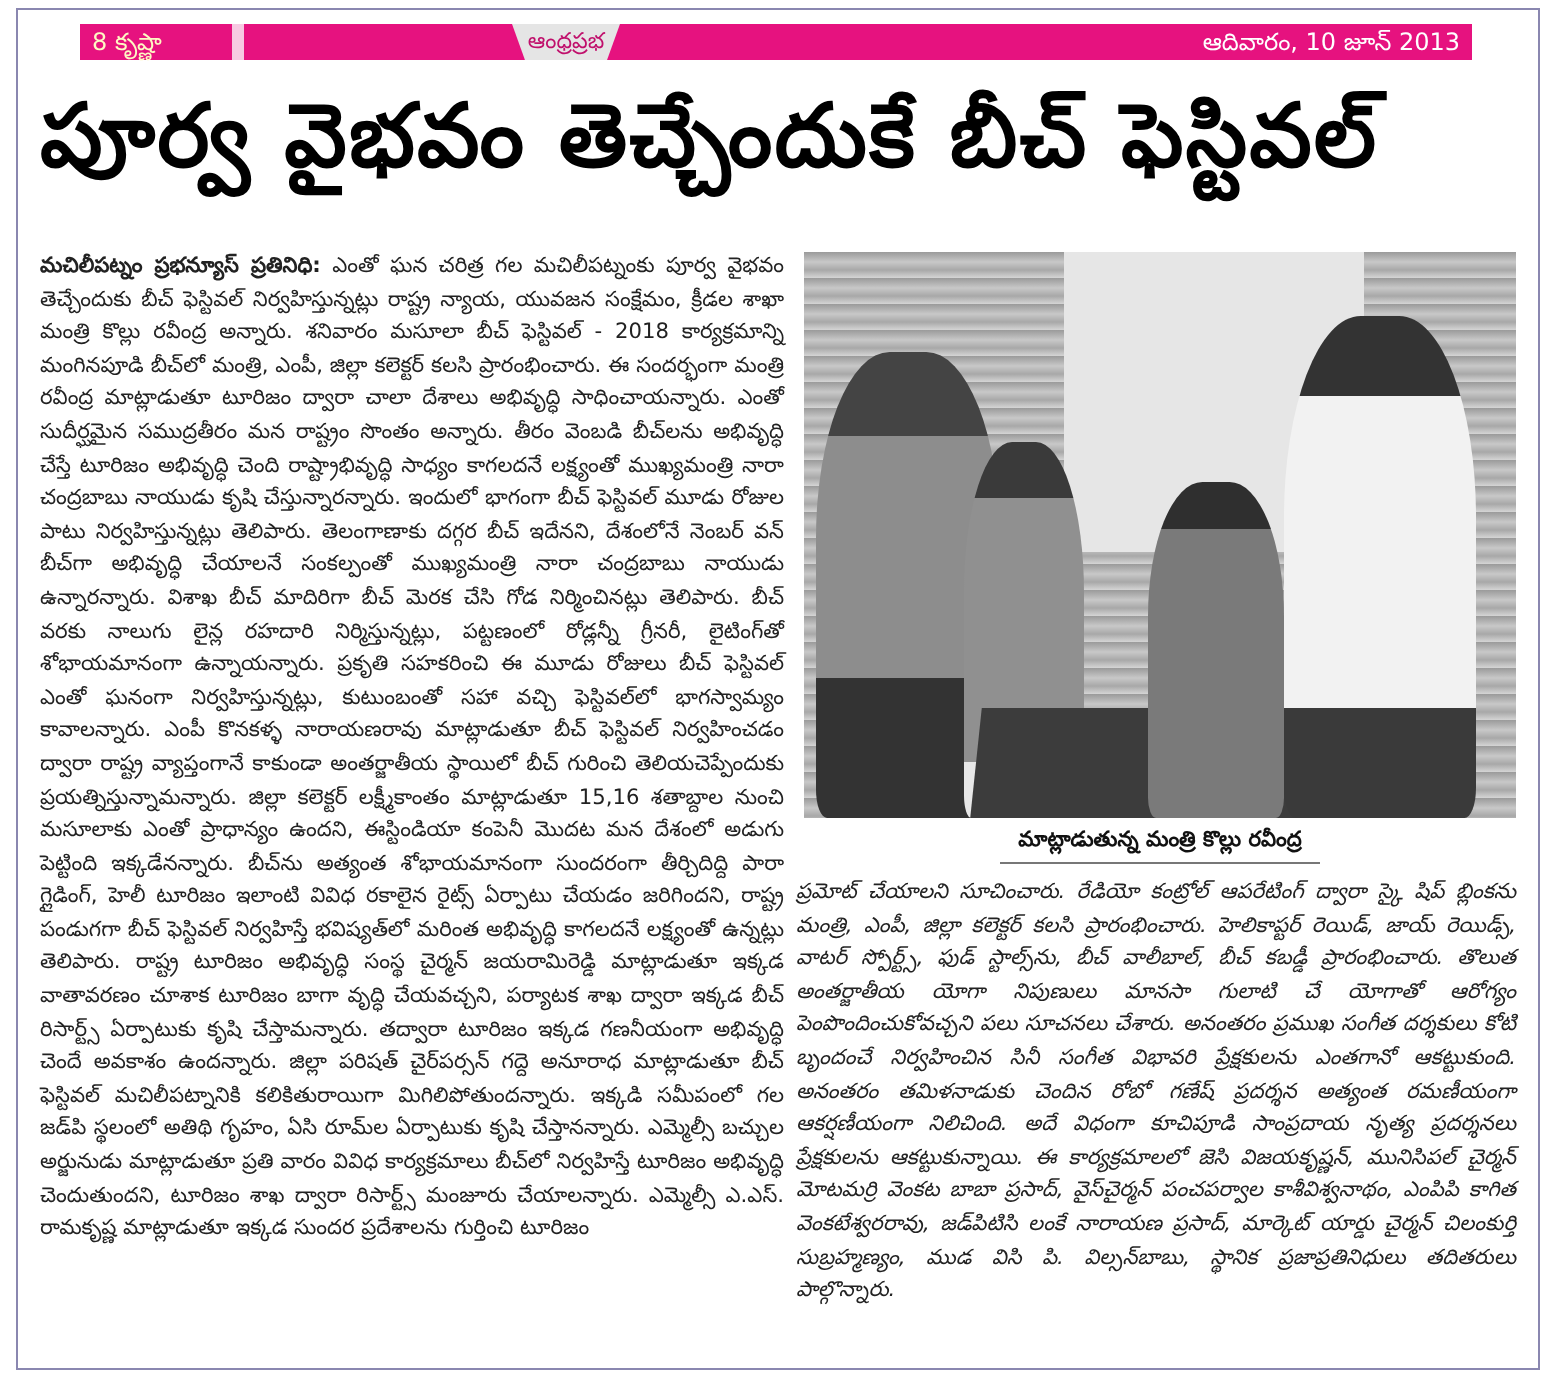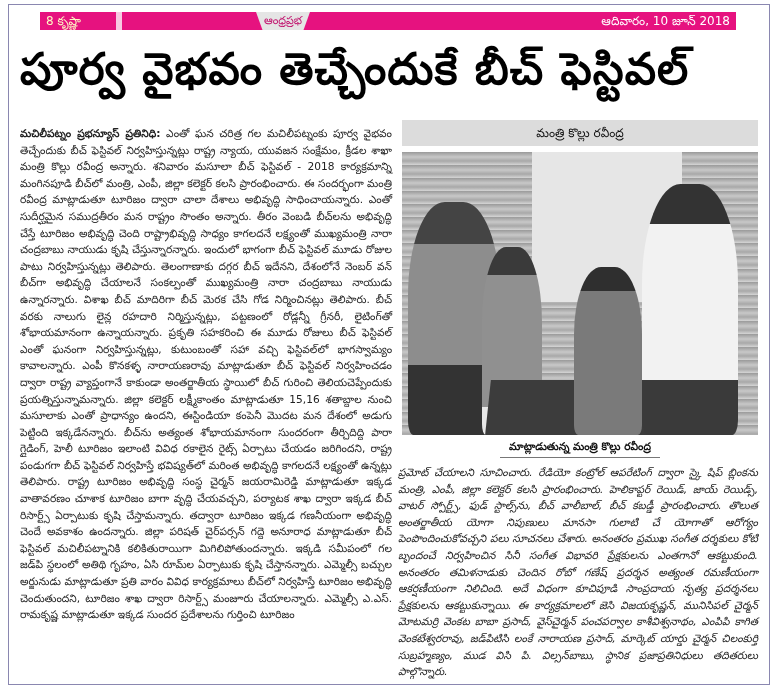--- a/index.html
+++ b/index.html
@@ -32,31 +32,30 @@
 </style>
 </head>
 <body>
 
 <div class="frame"></div>
 
 <div class="masthead">
   <div class="mh-left">8 కృష్ణా</div>
   <div class="mh-sep"></div>
   <div class="mh-center">ఆంధ్రప్రభ</div>
-  <div class="mh-right">ఆదివారం, 10 జూన్ 2018</div>
+  <div class="mh-right">ఆదివారం, 10 జూన్ 2013</div>
 </div>
 
 <div class="headline">పూర్వ వైభవం తెచ్చేందుకే బీచ్ ఫెస్టివల్</div>
 
 <div class="col-left">
   <p><span class="dateline">మచిలీపట్నం ప్రభన్యూస్ ప్రతినిధి:</span> <span>ఎంతో ఘన చరిత్ర గల మచిలీపట్నంకు పూర్వ వైభవం తెచ్చేందుకు బీచ్ ఫెస్టివల్ నిర్వహిస్తున్నట్లు రాష్ట్ర న్యాయ, యువజన సంక్షేమం, క్రీడల శాఖా మంత్రి కొల్లు రవీంద్ర అన్నారు. శనివారం మసూలా బీచ్ ఫెస్టివల్ - 2018 కార్యక్రమాన్ని మంగినపూడి బీచ్‌లో మంత్రి, ఎంపీ, జిల్లా కలెక్టర్ కలసి ప్రారంభించారు. ఈ సందర్భంగా మంత్రి రవీంద్ర మాట్లాడుతూ టూరిజం ద్వారా చాలా దేశాలు అభివృద్ధి సాధించాయన్నారు. ఎంతో సుదీర్ఘమైన సముద్రతీరం మన రాష్ట్రం సొంతం అన్నారు. తీరం వెంబడి బీచ్‌లను అభివృద్ధి చేస్తే టూరిజం అభివృద్ధి చెంది రాష్ట్రాభివృద్ధి సాధ్యం కాగలదనే లక్ష్యంతో ముఖ్యమంత్రి నారా చంద్రబాబు నాయుడు కృషి చేస్తున్నారన్నారు. ఇందులో భాగంగా బీచ్ ఫెస్టివల్ మూడు రోజుల పాటు నిర్వహిస్తున్నట్లు తెలిపారు. తెలంగాణాకు దగ్గర బీచ్ ఇదేనని, దేశంలోనే నెంబర్ వన్ బీచ్‌గా అభివృద్ధి చేయాలనే సంకల్పంతో ముఖ్యమంత్రి నారా చంద్రబాబు నాయుడు ఉన్నారన్నారు. విశాఖ బీచ్ మాదిరిగా బీచ్ మెరక చేసి గోడ నిర్మించినట్లు తెలిపారు. బీచ్ వరకు నాలుగు లైన్ల రహదారి నిర్మిస్తున్నట్లు, పట్టణంలో రోడ్లన్నీ గ్రీనరీ, లైటింగ్‌తో శోభాయమానంగా ఉన్నాయన్నారు. ప్రకృతి సహకరించి ఈ మూడు రోజులు బీచ్ ఫెస్టివల్ ఎంతో ఘనంగా నిర్వహిస్తున్నట్లు, కుటుంబంతో సహా వచ్చి ఫెస్టివల్‌లో భాగస్వామ్యం కావాలన్నారు. ఎంపీ కొనకళ్ళ నారాయణరావు మాట్లాడుతూ బీచ్ ఫెస్టివల్ నిర్వహించడం ద్వారా రాష్ట్ర వ్యాప్తంగానే కాకుండా అంతర్జాతీయ స్థాయిలో బీచ్ గురించి తెలియచెప్పేందుకు ప్రయత్నిస్తున్నామన్నారు. జిల్లా కలెక్టర్ లక్ష్మీకాంతం మాట్లాడుతూ 15,16 శతాబ్దాల నుంచి మసూలాకు ఎంతో ప్రాధాన్యం ఉందని, ఈస్టిండియా కంపెనీ మొదట మన దేశంలో అడుగు పెట్టింది ఇక్కడేనన్నారు. బీచ్‌ను అత్యంత శోభాయమానంగా సుందరంగా తీర్చిదిద్ది పారా గ్లైడింగ్, హెలీ టూరిజం ఇలాంటి వివిధ రకాలైన రైట్స్ ఏర్పాటు చేయడం జరిగిందని, రాష్ట్ర పండుగగా బీచ్ ఫెస్టివల్ నిర్వహిస్తే భవిష్యత్‌లో మరింత అభివృద్ధి కాగలదనే లక్ష్యంతో ఉన్నట్లు తెలిపారు. రాష్ట్ర టూరిజం అభివృద్ధి సంస్థ చైర్మన్ జయరామిరెడ్డి మాట్లాడుతూ ఇక్కడ వాతావరణం చూశాక టూరిజం బాగా వృద్ధి చేయవచ్చని, పర్యాటక శాఖ ద్వారా ఇక్కడ బీచ్ రిసార్ట్స్ ఏర్పాటుకు కృషి చేస్తామన్నారు. తద్వారా టూరిజం ఇక్కడ గణనీయంగా అభివృద్ధి చెందే అవకాశం ఉందన్నారు. జిల్లా పరిషత్ చైర్‌పర్సన్ గద్దె అనూరాధ మాట్లాడుతూ బీచ్ ఫెస్టివల్ మచిలీపట్నానికి కలికితురాయిగా మిగిలిపోతుందన్నారు. ఇక్కడి సమీపంలో గల జడ్‌పి స్థలంలో అతిథి గృహం, ఏసి రూమ్‌ల ఏర్పాటుకు కృషి చేస్తానన్నారు. ఎమ్మెల్సీ బచ్చుల అర్జునుడు మాట్లాడుతూ ప్రతి వారం వివిధ కార్యక్రమాలు బీచ్‌లో నిర్వహిస్తే టూరిజం అభివృద్ధి చెందుతుందని, టూరిజం శాఖ ద్వారా రిసార్ట్స్ మంజూరు చేయాలన్నారు. ఎమ్మెల్సీ ఎ.ఎస్. రామకృష్ణ మాట్లాడుతూ ఇక్కడ సుందర ప్రదేశాలను గుర్తించి టూరిజం</span></p>
 </div>
 
 <div class="col-right">
-  <div class="box-title">మంత్రి కొల్లు రవీంద్ర</div>
   <div class="photo">
     <div class="screen"></div>
     <div class="person p1"></div>
     <div class="person p2"></div>
     <div class="stage"></div>
     <div class="person p3"></div>
     <div class="person p4"></div>
   </div>
   <div class="caption">మాట్లాడుతున్న మంత్రి కొల్లు రవీంద్ర</div>
   <div class="cap-rule"></div>

